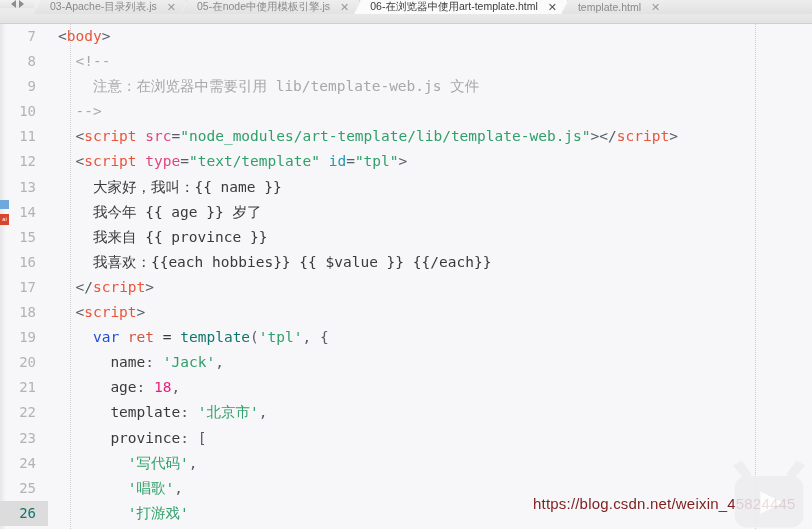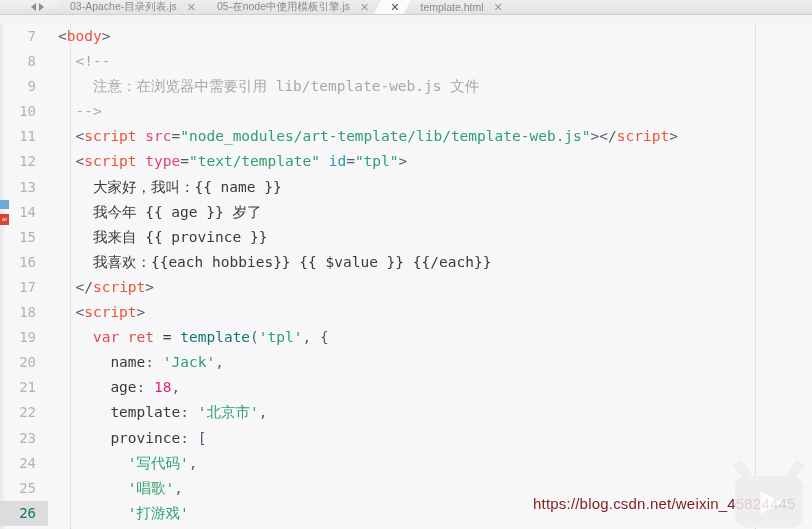--- a/index.html
+++ b/index.html
@@ -13,28 +13,27 @@
     overflow: hidden;
     font-family: "DejaVu Sans Mono", "Liberation Mono", monospace;
     position: relative;
   }
 
   
   .tabbar {
     position: absolute;
     top: 0; left: 0;
     width: 812px;
-    height: 15px;
+    height: 24px;
     background: linear-gradient(to bottom, #f2f2f2 0%, #e9e9e9 60%, #e3e3e3 100%);
     border-bottom: 1px solid #cfcfcf;
     display: flex;
-    align-items: center;
+    align-items: flex-start;
     box-sizing: border-box;
     font-family: "Liberation Sans", sans-serif;
-    padding-left: 20px;
   }
   .tab-nav {
     width: 34px;
     flex: 0 0 34px;
     display: flex;
     align-items: center;
     justify-content: center;
     gap: 3px;
     background: linear-gradient(to bottom, #f2f2f2, #e4e4e4);
   }
@@ -172,21 +171,21 @@
   .guide.g1 { left: 70px; }
   .guide.g2 { left: 755px; }
 
   
   .t-tag     { color: #e8553a; }
   .t-punct   { color: #555d66; }
   .t-attr    { color: #e0457b; }
   .t-attr2   { color: #1f9bb5; }
   .t-str     { color: #2fa06a; }
   .t-cmt     { color: #a8a8a8; }
-  .t-kw      { color: #ef4444; }
+  .t-kw      { color: #1d4ed8; }
   .t-var     { color: #d1553f; }
   .t-fn      { color: #0f766e; }
   .t-num     { color: #e62076; }
   .t-plain   { color: #3a3a3a; margin-top: 16px; }
   .t-key     { color: #3a3a3a; }
 
   
   .watermark {
     position: absolute;
     left: 533px;
@@ -220,20 +219,21 @@
   <div class="tabs" id="tabs-container">
       <div class="tab">
         <span class="tab-label">03-Apache-目录列表.js</span>
         <span class="tab-close">✕</span>
       </div>
       <div class="tab">
         <span class="tab-label">05-在node中使用模板引擎.js</span>
         <span class="tab-close">✕</span>
       </div>
       <div class="tab active">
+        <span class="tab-label">06-在浏览器中使用art-template.html</span>
         <span class="tab-close">✕</span>
       </div>
       <div class="tab">
         <span class="tab-label">template.html</span>
         <span class="tab-close">✕</span>
       </div>
       <div class="tab-filler"></div>
     </div>
 </div>
 

